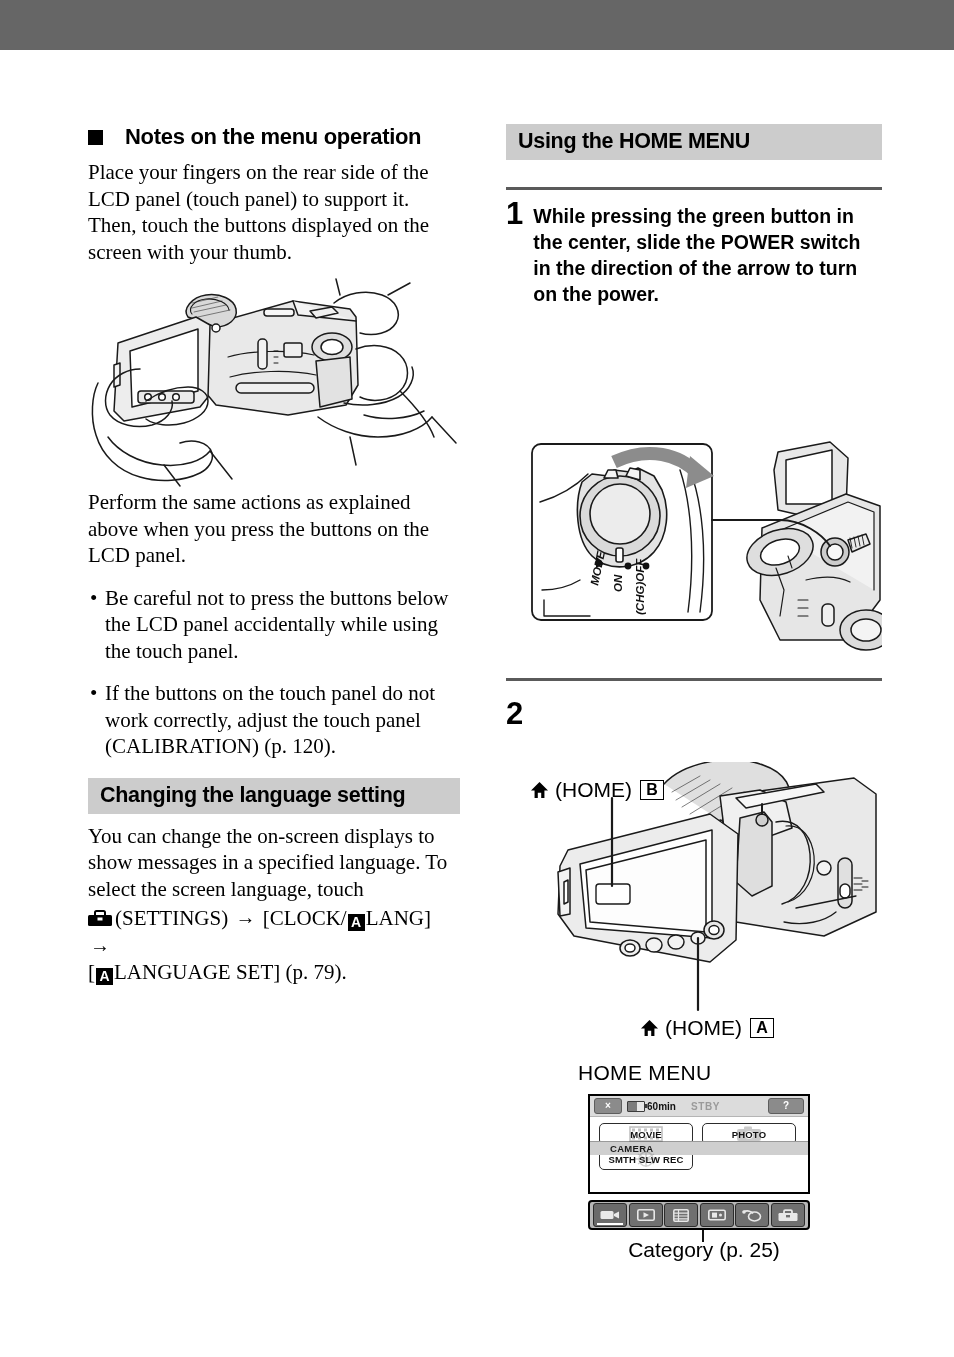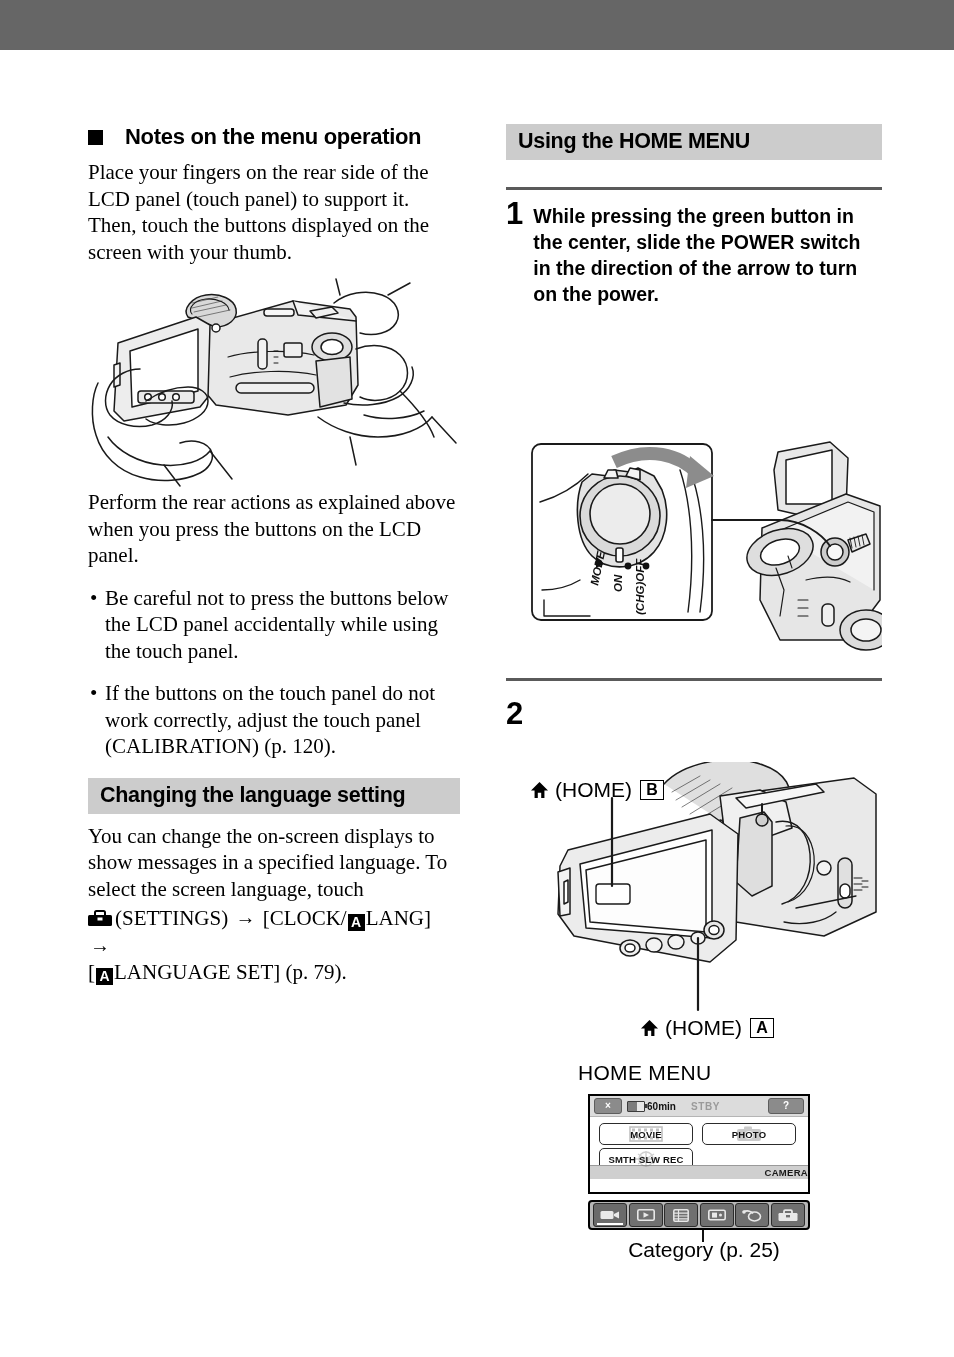--- a/index.html
+++ b/index.html
@@ -247,21 +247,21 @@
     border-radius: 3px;
     color: #fff;
     font-family: "Liberation Sans", sans-serif;
     font-size: 10px;
     font-weight: bold;
     line-height: 13px;
     text-align: center;
   }
   .lcd-body {
     position: relative;
-    height: 62px;
+    height: 38px;
     padding: 6px 7px 0 7px;
     box-sizing: border-box;
   }
   .lcd-btn {
     position: absolute;
     border: 1.3px solid #2c2c2c;
     border-radius: 5px;
     background: #fff;
     font-family: "Liberation Sans", sans-serif;
     font-size: 9.5px;
@@ -286,21 +286,20 @@
     background: #cfcfcf;
     border-top: 1px solid #9a9a9a;
     font-family: "Liberation Sans", sans-serif;
     font-size: 9.5px;
     font-weight: bold;
     color: #1a1a1a;
     padding-left: 20px;
     box-sizing: border-box;
     line-height: 13px;
     letter-spacing: 0.3px;
-    text-align: right;
   }
   .cat-bar {
     position: absolute;
     left: 588px; top: 1200px;
     width: 222px; height: 30px;
     border: 2px solid #000;
     border-radius: 4px;
     background: #b7b7b7;
     box-sizing: border-box;
     display: flex;
@@ -431,21 +430,21 @@
           <path d="M276 150 C296 156 320 154 336 146"></path>
           <path d="M230 152 C246 164 268 172 290 172 C314 172 334 164 344 152"></path>
           <path d="M262 172 L268 200"></path>
           <path d="M344 152 L368 178"></path>
           <path d="M300 30 L322 18"></path>
           <path d="M252 30 L248 14"></path>
         </g>
       </svg>
     </div>
 
-    <p class="body" style="margin-top:2px;">Perform the rear actions as explained above when you press the buttons on the LCD panel.</p>
+    <p class="body" style="margin-top:2px;">Perform the same actions as explained above when you press the buttons on the LCD panel.</p>
 
     <ul class="bullets">
       <li>Be careful not to press the buttons below the LCD panel accidentally while using the touch panel.</li>
       <li>If the buttons on the touch panel do not work correctly, adjust the touch panel (CALIBRATION) (p. 120).</li>
     </ul>
 
     <div style="height:18px"></div>
 
     <h3 class="bar-heading">Changing the language setting</h3>
 

